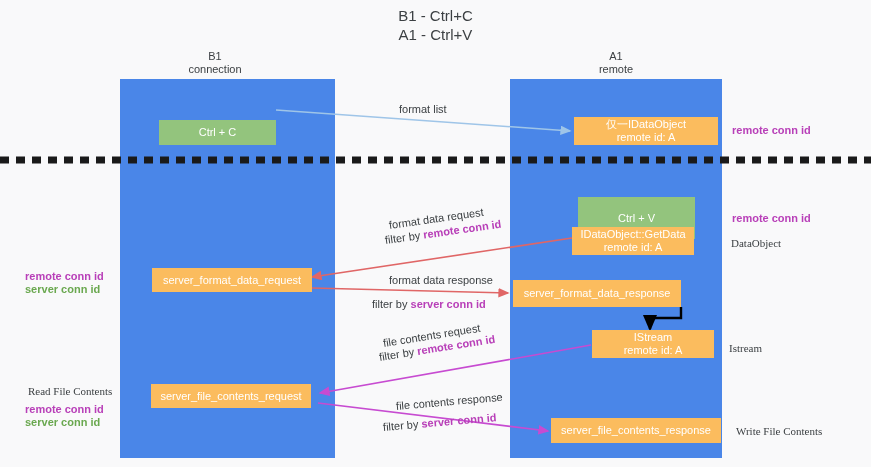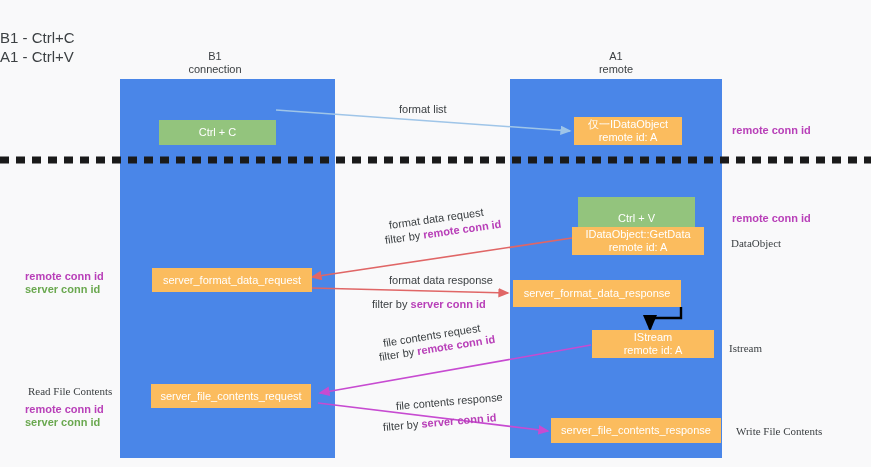--- a/index.html
+++ b/index.html
@@ -7,22 +7,22 @@
     width:871px;height:467px;position:relative;overflow:hidden;
     background:#f9f9fa;
     font-family:"Liberation Sans","DejaVu Sans",sans-serif;
     color:#3c4043;
   }
   #stage{position:absolute;inset:0;}
 
   .col{position:absolute;background:#4a86e8;}
 
   .title{
-    position:absolute;left:0;right:0;top:6px;text-align:left;
-    font-size:15px;line-height:19px;color:#3c4043;white-space:pre-line;margin-top:22px;
+    position:absolute;left:0;right:0;top:6px;text-align:center;
+    font-size:15px;line-height:19px;color:#3c4043;white-space:pre-line;
   }
   .colhead{
     position:absolute;text-align:center;font-size:11px;line-height:13px;
     color:#3c4043;white-space:pre-line;
   }
 
   .box{
     position:absolute;display:flex;align-items:center;justify-content:center;
     text-align:center;color:#ffffff;font-size:11px;line-height:13px;
     box-sizing:border-box;padding:2px 4px;white-space:pre-line;
@@ -92,26 +92,26 @@
 
     <path d="M681,307 L681,318 L650,318 L650,329" stroke="#000000" stroke-width="2.4" fill="none" marker-end="url(#ah-black)"></path>
 
     <line x1="591" y1="345" x2="320" y2="393" stroke="#c74bd1" stroke-width="1.6" marker-end="url(#ah-mag)"></line>
 
     <line x1="318" y1="403" x2="548" y2="431" stroke="#c74bd1" stroke-width="1.6" marker-end="url(#ah-mag)"></line>
   </svg>
 
   <div class="box green" style="left:159px;top:96px;width:117px;height:25px;">Ctrl + C</div>
 
-  <div class="box orange" style="left:574px;top:117px;width:108px;height:28px;">仅⼀IDataObject
+  <div class="box orange" style="left:574px;top:117px;width:144px;height:28px;">仅⼀IDataObject
 remote id: A</div>
 
   <div class="box green" style="left:578px;top:173px;width:117px;height:42px;">Ctrl + V</div>
 
-  <div class="box orange" style="left:572px;top:227px;width:132px;height:28px;">IDataObject::GetData
+  <div class="box orange" style="left:572px;top:227px;width:122px;height:28px;">IDataObject::GetData
 remote id: A</div>
 
   <div class="box orange" style="left:152px;top:268px;width:160px;height:24px;">server_format_data_request</div>
 
   <div class="box orange" style="left:513px;top:280px;width:168px;height:27px;">server_format_data_response</div>
 
   <div class="box orange" style="left:592px;top:330px;width:122px;height:28px;">IStream
 remote id: A</div>
 
   <div class="box orange" style="left:551px;top:418px;width:170px;height:25px;">server_file_contents_response</div>

